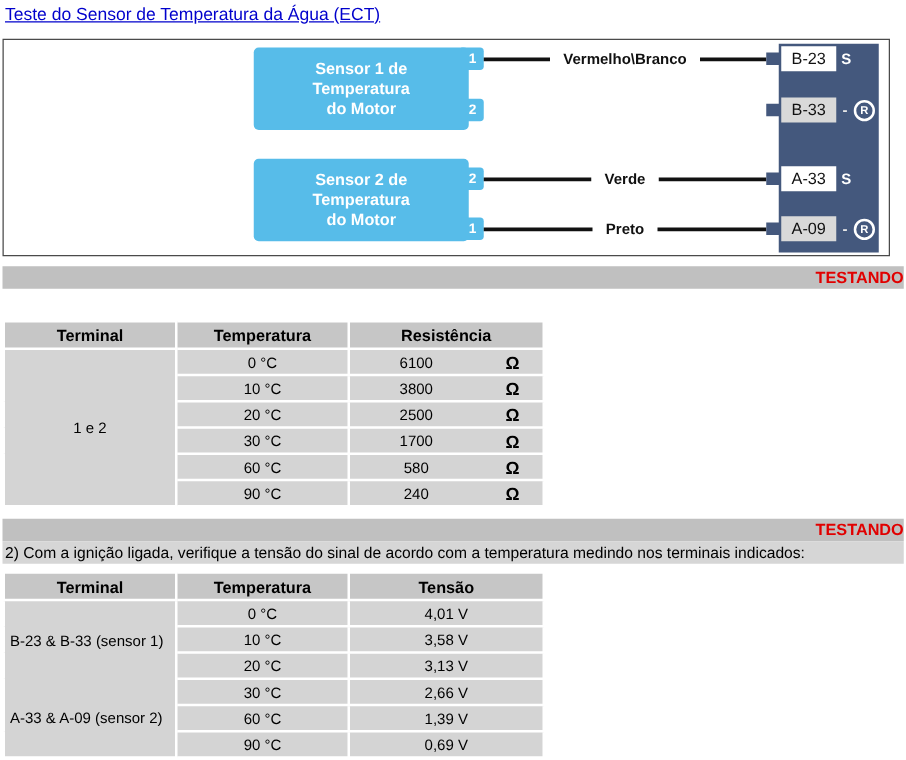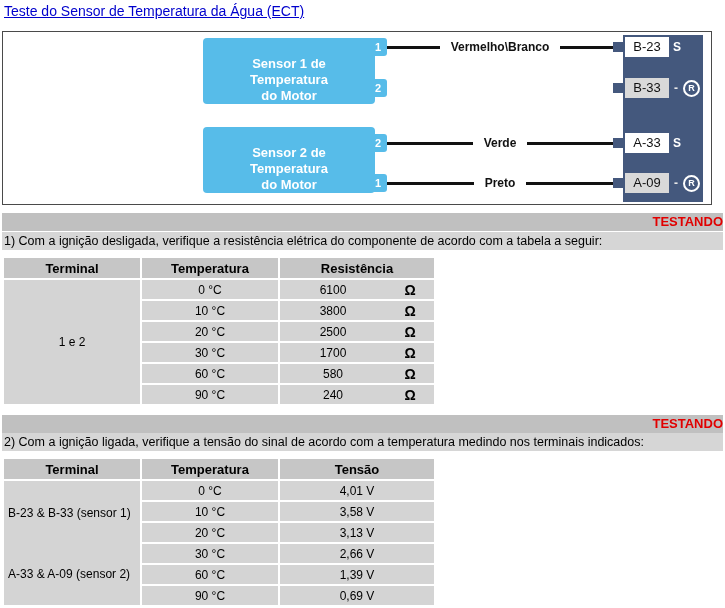--- a/index.html
+++ b/index.html
@@ -8,21 +8,21 @@
 
   
   .title{position:absolute;top:3px;left:4px;font-size:14px;color:#0000cc;
          text-decoration:underline;cursor:pointer;}
 
   
   .diagram{position:absolute;top:31px;left:2px;width:708px;height:172px;
            border:1px solid #4a4a4a;background:#fff;}
   .sensor{position:absolute;left:200px;width:172px;height:66px;background:#57bce9;
           border-radius:4px;color:#fff;font-weight:bold;font-size:13px;line-height:16px;
-          display:flex;flex-direction:column;justify-content:flex-end;text-align:center;}
+          display:flex;flex-direction:column;justify-content:center;text-align:center;}
   .sensor1{top:6px;}
   .sensor2{top:95px;}
   .pin-tab{position:absolute;left:366px;width:18px;height:18px;background:#57bce9;
            border-radius:0 3px 3px 0;color:#fff;font-weight:bold;font-size:11px;
            display:flex;align-items:center;justify-content:center;}
   .wire{position:absolute;left:384px;width:226px;height:16px;display:flex;align-items:center;}
   .wseg{flex:1;height:3px;background:#111;}
   .wlabel{font-size:12px;font-weight:bold;color:#111;margin:0 11px;white-space:nowrap;}
   .panel{position:absolute;left:620px;top:3px;width:80px;height:167px;background:#44587d;}
   .term{position:absolute;left:610px;height:20px;display:flex;align-items:center;}
@@ -115,21 +115,20 @@
     </div>
     <div class="term" style="top:141px">
       <span class="term-tab"></span>
       <span class="term-box alt">A-09</span>
       <span class="term-dash">-</span>
       <span class="term-r">R</span>
     </div>
   </div>
 
   <div class="bar" style="top:213px">TESTANDO</div>
-  <div class="desc" style="top:232px">1) Com a ignição desligada, verifique a resistência elétrica do componente de acordo com a tabela a seguir:</div>
 
   <table style="top:256px">
     <colgroup>
         <col class="c1">
         <col class="c2">
         <col class="c3">
       </colgroup>
     <tbody>
         <tr>
       <th>Terminal</th>

